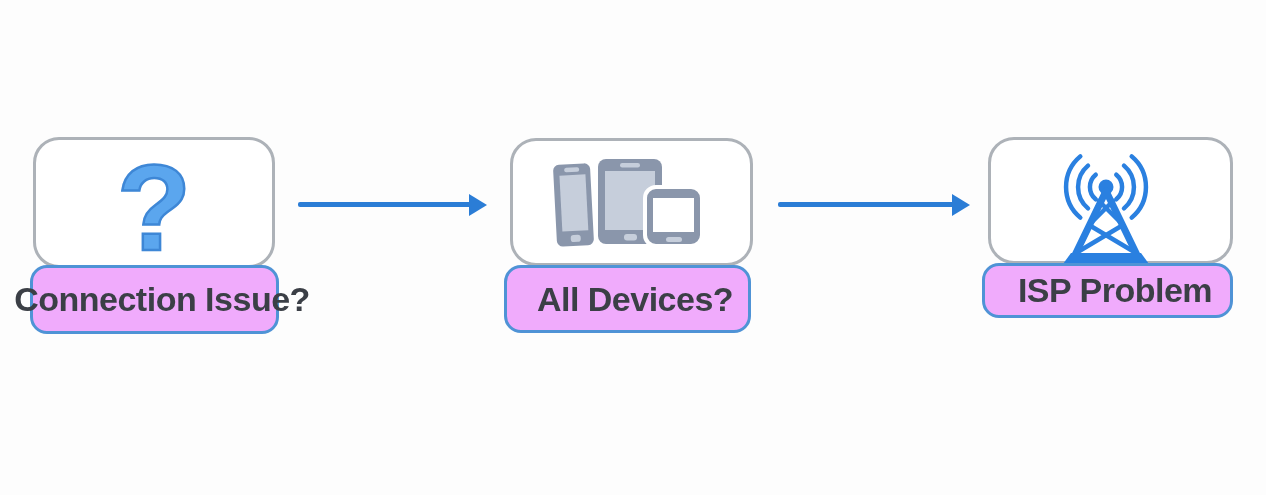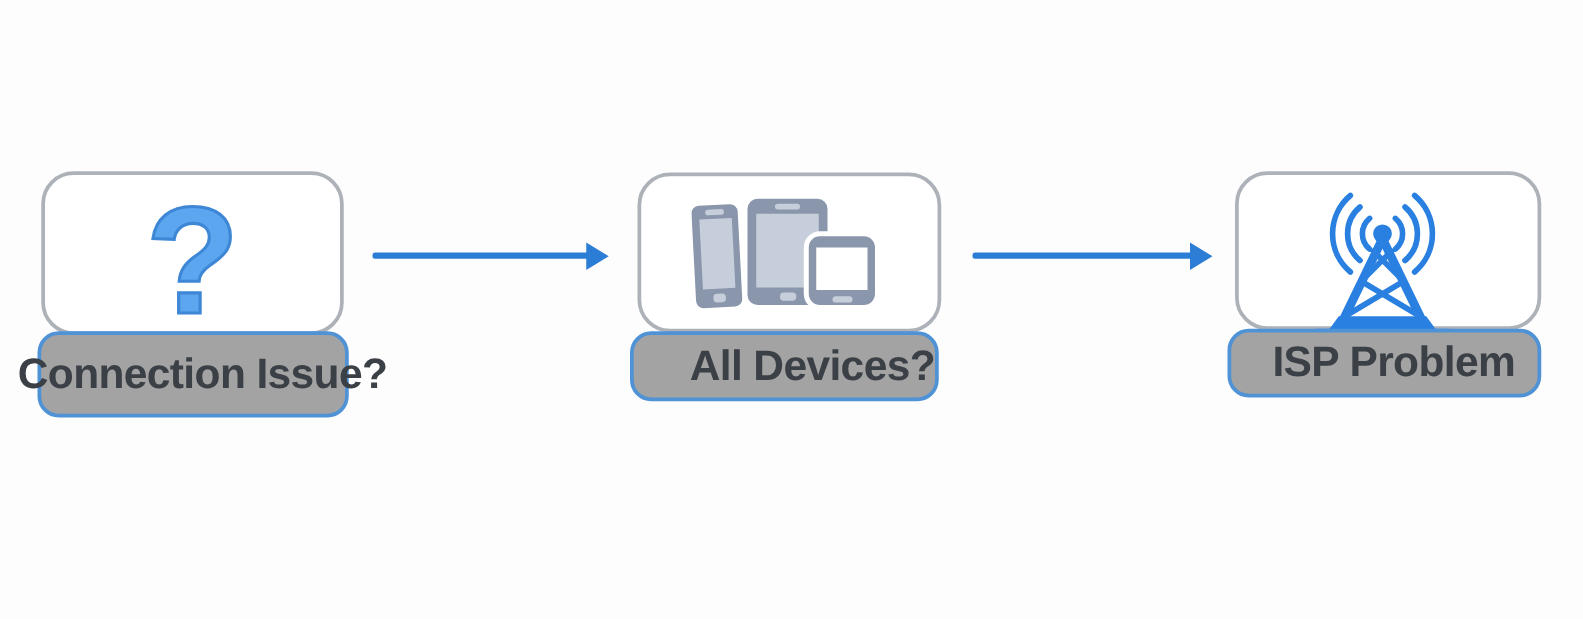--- a/index.html
+++ b/index.html
@@ -19,21 +19,21 @@
     position: absolute;
     box-sizing: border-box;
     background: #ffffff;
     border: 3px solid #adb2b8;
     border-radius: 26px;
     z-index: 1;
   }
   .label-box {
     position: absolute;
     box-sizing: border-box;
-    background: #a3a3a3;
+    background: #f0abfc;
     border: 3px solid #4f93d6;
     border-radius: 17px;
     z-index: 2;
     display: flex;
     align-items: center;
     justify-content: center;
     padding-left: 15px;
   }
   .label-text {
     font-size: 34px;
@@ -50,21 +50,21 @@
     display: flex; align-items: center; justify-content: center;
     font-size: 122px; font-weight: 700;
     color: #5ba6ee;
     -webkit-text-stroke: 2.5px #3e87d6;
     line-height: 1;
     padding-top: 4px;
     box-sizing: border-box;
   }
   
   .icon-box.n2 { left: 510px; top: 138px; width: 243px; height: 128px; }
-  .label-box.n2{ left: 504px; top: 265px; width: 247px; height: 56px; justify-content: flex-end; }
+  .label-box.n2{ left: 504px; top: 265px; width: 247px; height: 68px; }
   .devices-svg { position: absolute; left: 40px; top: 14px; }
   
   .icon-box.n3 { left: 988px; top: 137px; width: 245px; height: 127px; }
   .label-box.n3{ left: 982px; top: 263px; width: 251px; height: 55px; }
   .tower-svg { position: absolute; left: 40px; top: 13px; z-index: 3; }
   .icon-box.n3 { overflow: visible; }
   
   .arrow {
     position: absolute;
     top: 194px;

